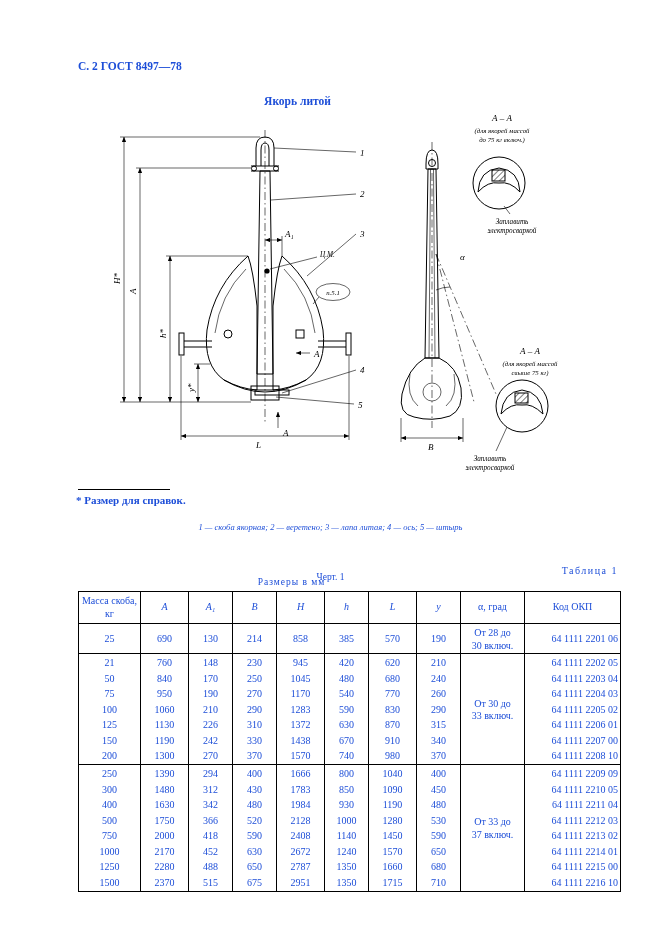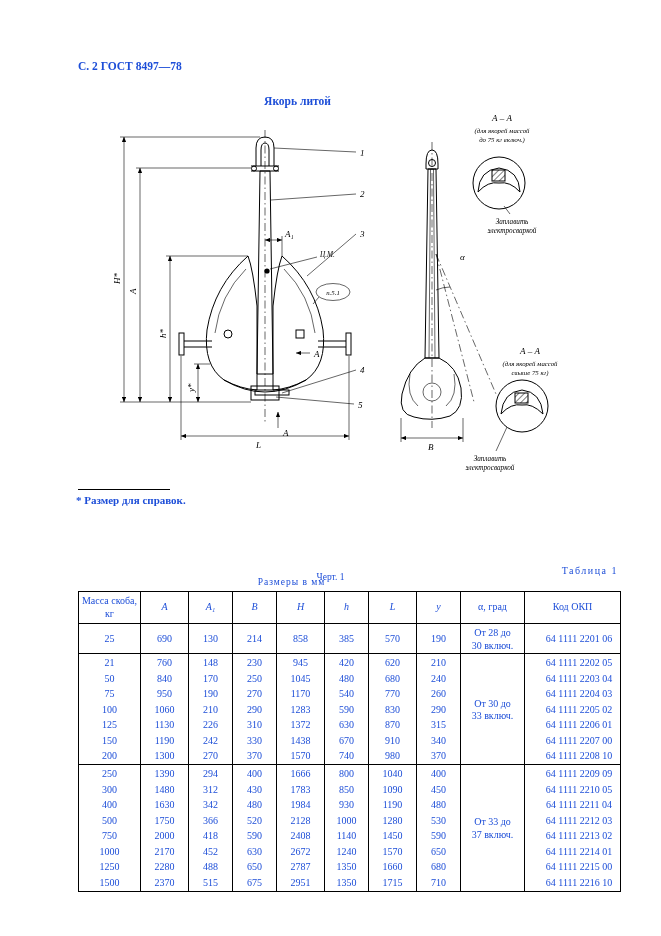--- a/index.html
+++ b/index.html
@@ -11,21 +11,21 @@
   .fn{position:absolute;left:76px;top:494px;font-size:11px;font-weight:bold;}
   .legend{position:absolute;left:0;top:522px;width:661px;text-align:center;font-size:8.5px;font-style:italic;}
   .figcap{position:absolute;left:0;top:553px;width:661px;text-align:center;font-size:9.5px;margin-top:19px;}
   .tabcap{position:absolute;right:43px;top:565px;font-size:10px;letter-spacing:1.5px;}
   .dimsnote{position:absolute;left:0;top:577px;width:583px;text-align:center;font-size:9.5px;letter-spacing:1px;}
   table.dims{position:absolute;left:78px;top:591px;width:542px;border-collapse:collapse;font-size:10px;line-height:1.25;border:1.5px solid #000;table-layout:fixed;}
   table.dims th,table.dims td{border-left:1px solid #000;border-right:1px solid #000;text-align:center;vertical-align:middle;padding:1.5px 2px;font-weight:normal;}
   table.dims thead th{border-bottom:1px solid #000;padding:3px 2px;}
   table.dims th.it{font-style:italic;}
   table.dims tr.group-start td{border-top:1px solid #000;padding-top:3px;}
-  table.dims td.okp{text-align:center;padding-left:15px;white-space:nowrap;}
+  table.dims td.okp{text-align:right;padding-left:15px;white-space:nowrap;}
   table.dims td.alpha{padding:1px 8px;}
   
   .fig *{vector-effect:none;}
   .fig .thin{stroke-width:0.6;}
   .fig .cl{stroke-width:0.6;stroke-dasharray:8 3 1.5 3;}
   .fig .dim{stroke-width:0.6;}
   .fig text{font-family:"Liberation Serif",serif;font-style:italic;font-size:9px;fill:#000;stroke:none;}
   .fig text.small{font-size:6.8px;}
   .fig text.ru{font-size:7.2px;}
   .fig text.mid{text-anchor:middle;}
@@ -167,20 +167,21 @@
       <text class="mid" x="460" y="248">А – А</text>
       <text class="small mid" x="460" y="260">(для якорей массой</text>
       <text class="small mid" x="460" y="269">свыше 75 кг)</text>
       <text class="ru mid" x="420" y="355">Заплавить</text>
       <text class="ru mid" x="420" y="364">электросваркой</text>
     </g>
   </svg>
 
   <div class="fnrule"></div>
   <div class="fn">* Размер для справок.</div>
+  <div class="legend">1 — скоба якорная; 2 — веретено; 3 — лапа литая; 4 — ось; 5 — штырь</div>
   <div class="figcap">Черт. 1</div>
   <div class="tabcap">Таблица 1</div>
   <div class="dimsnote">Размеры в мм</div>
 
   <table class="dims">
     <colgroup>
       <col style="width:62px">
         <col style="width:48px">
         <col style="width:44px">
         <col style="width:44px">

